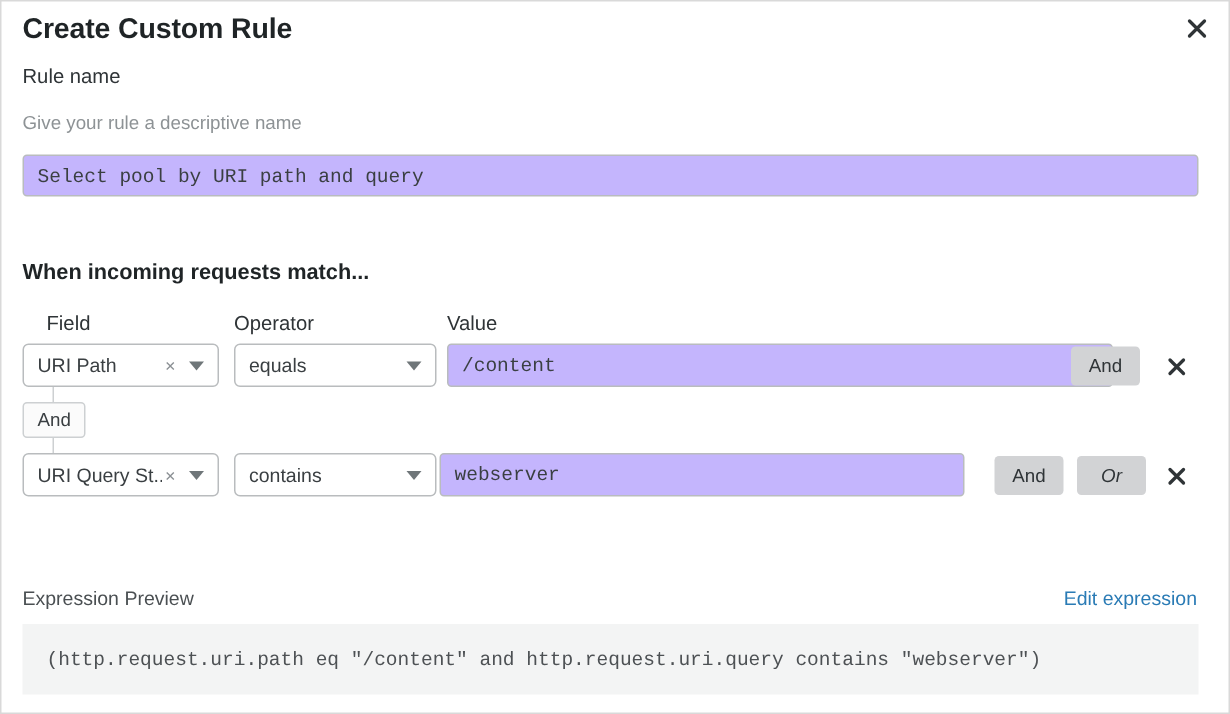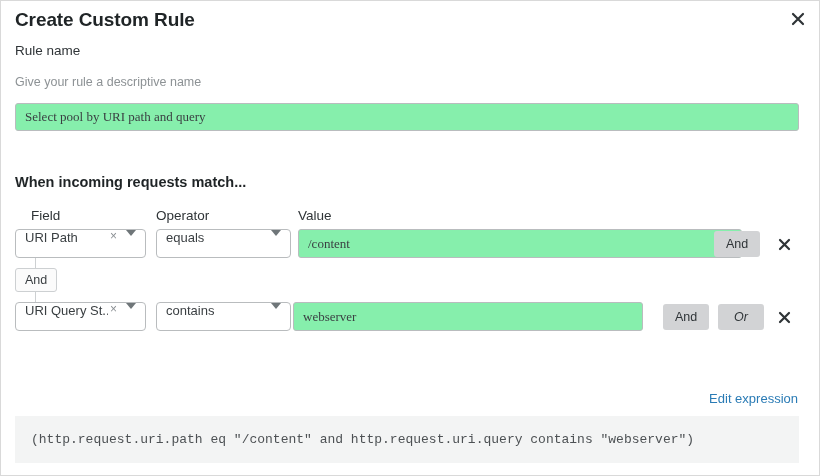--- a/index.html
+++ b/index.html
@@ -58,22 +58,22 @@
     position: absolute;
     font-size: 12.5px;
     color: #8d9295;
   }
   .text-input {
     position: absolute;
     box-sizing: border-box;
     height: 29px;
     border: 1px solid #b9bcbe;
     border-radius: 3px;
-    background: #86efac;
-    font-family: Liberation Serif, serif;
+    background: #c4b5fd;
+    font-family: Liberation Mono, monospace;
     font-size: 13px;
     color: #3a3f42;
     padding: 0 9px;
     outline: none;
   }
   .text-input::placeholder { color: #9aa0a3; }
 
   #rule-name-label { left: 14px; top: 42px; }
   #rule-name-help  { left: 14px; top: 74px; }
   #rule-name-input { left: 14px; top: 102px; width: 784px; height: 28px; }
@@ -95,21 +95,21 @@
 
   
   .select-ctl {
     position: absolute;
     box-sizing: border-box;
     height: 29px;
     border: 1px solid #b9bcbe;
     border-radius: 4px;
     background: #ffffff;
     display: flex;
-    align-items: flex-start;
+    align-items: center;
     cursor: pointer;
   }
   .select-ctl .sel-text {
     flex: 1 1 auto;
     font-size: 13px;
     color: #3a3f42;
     padding-left: 9px;
     white-space: nowrap;
     overflow: hidden;
   }
@@ -281,18 +281,19 @@
 
   <button class="logic-btn" style="left:662px; top:303px; width:46px;">And</button>
   <button class="logic-btn" style="left:717px; top:303px; width:46px;font-style:italic;">Or</button>
 
   <button class="row-delete" style="left:773px; top:306px;">
     <svg width="13" height="13" viewBox="0 0 13 13" aria-hidden="true">
       <path d="M2 2 L11 11 M11 2 L2 11" stroke="#2f3437" stroke-width="2.2" stroke-linecap="round"></path>
     </svg>
   </button>
 
+  <div id="expr-label">Expression Preview</div>
   <a id="edit-expression" href="#">Edit expression</a>
   <div id="expr-box">
     <span id="expr-text">(http.request.uri.path eq "/content" and http.request.uri.query contains "webserver")</span>
   </div>
 
 </div>
 
 </body></html>

